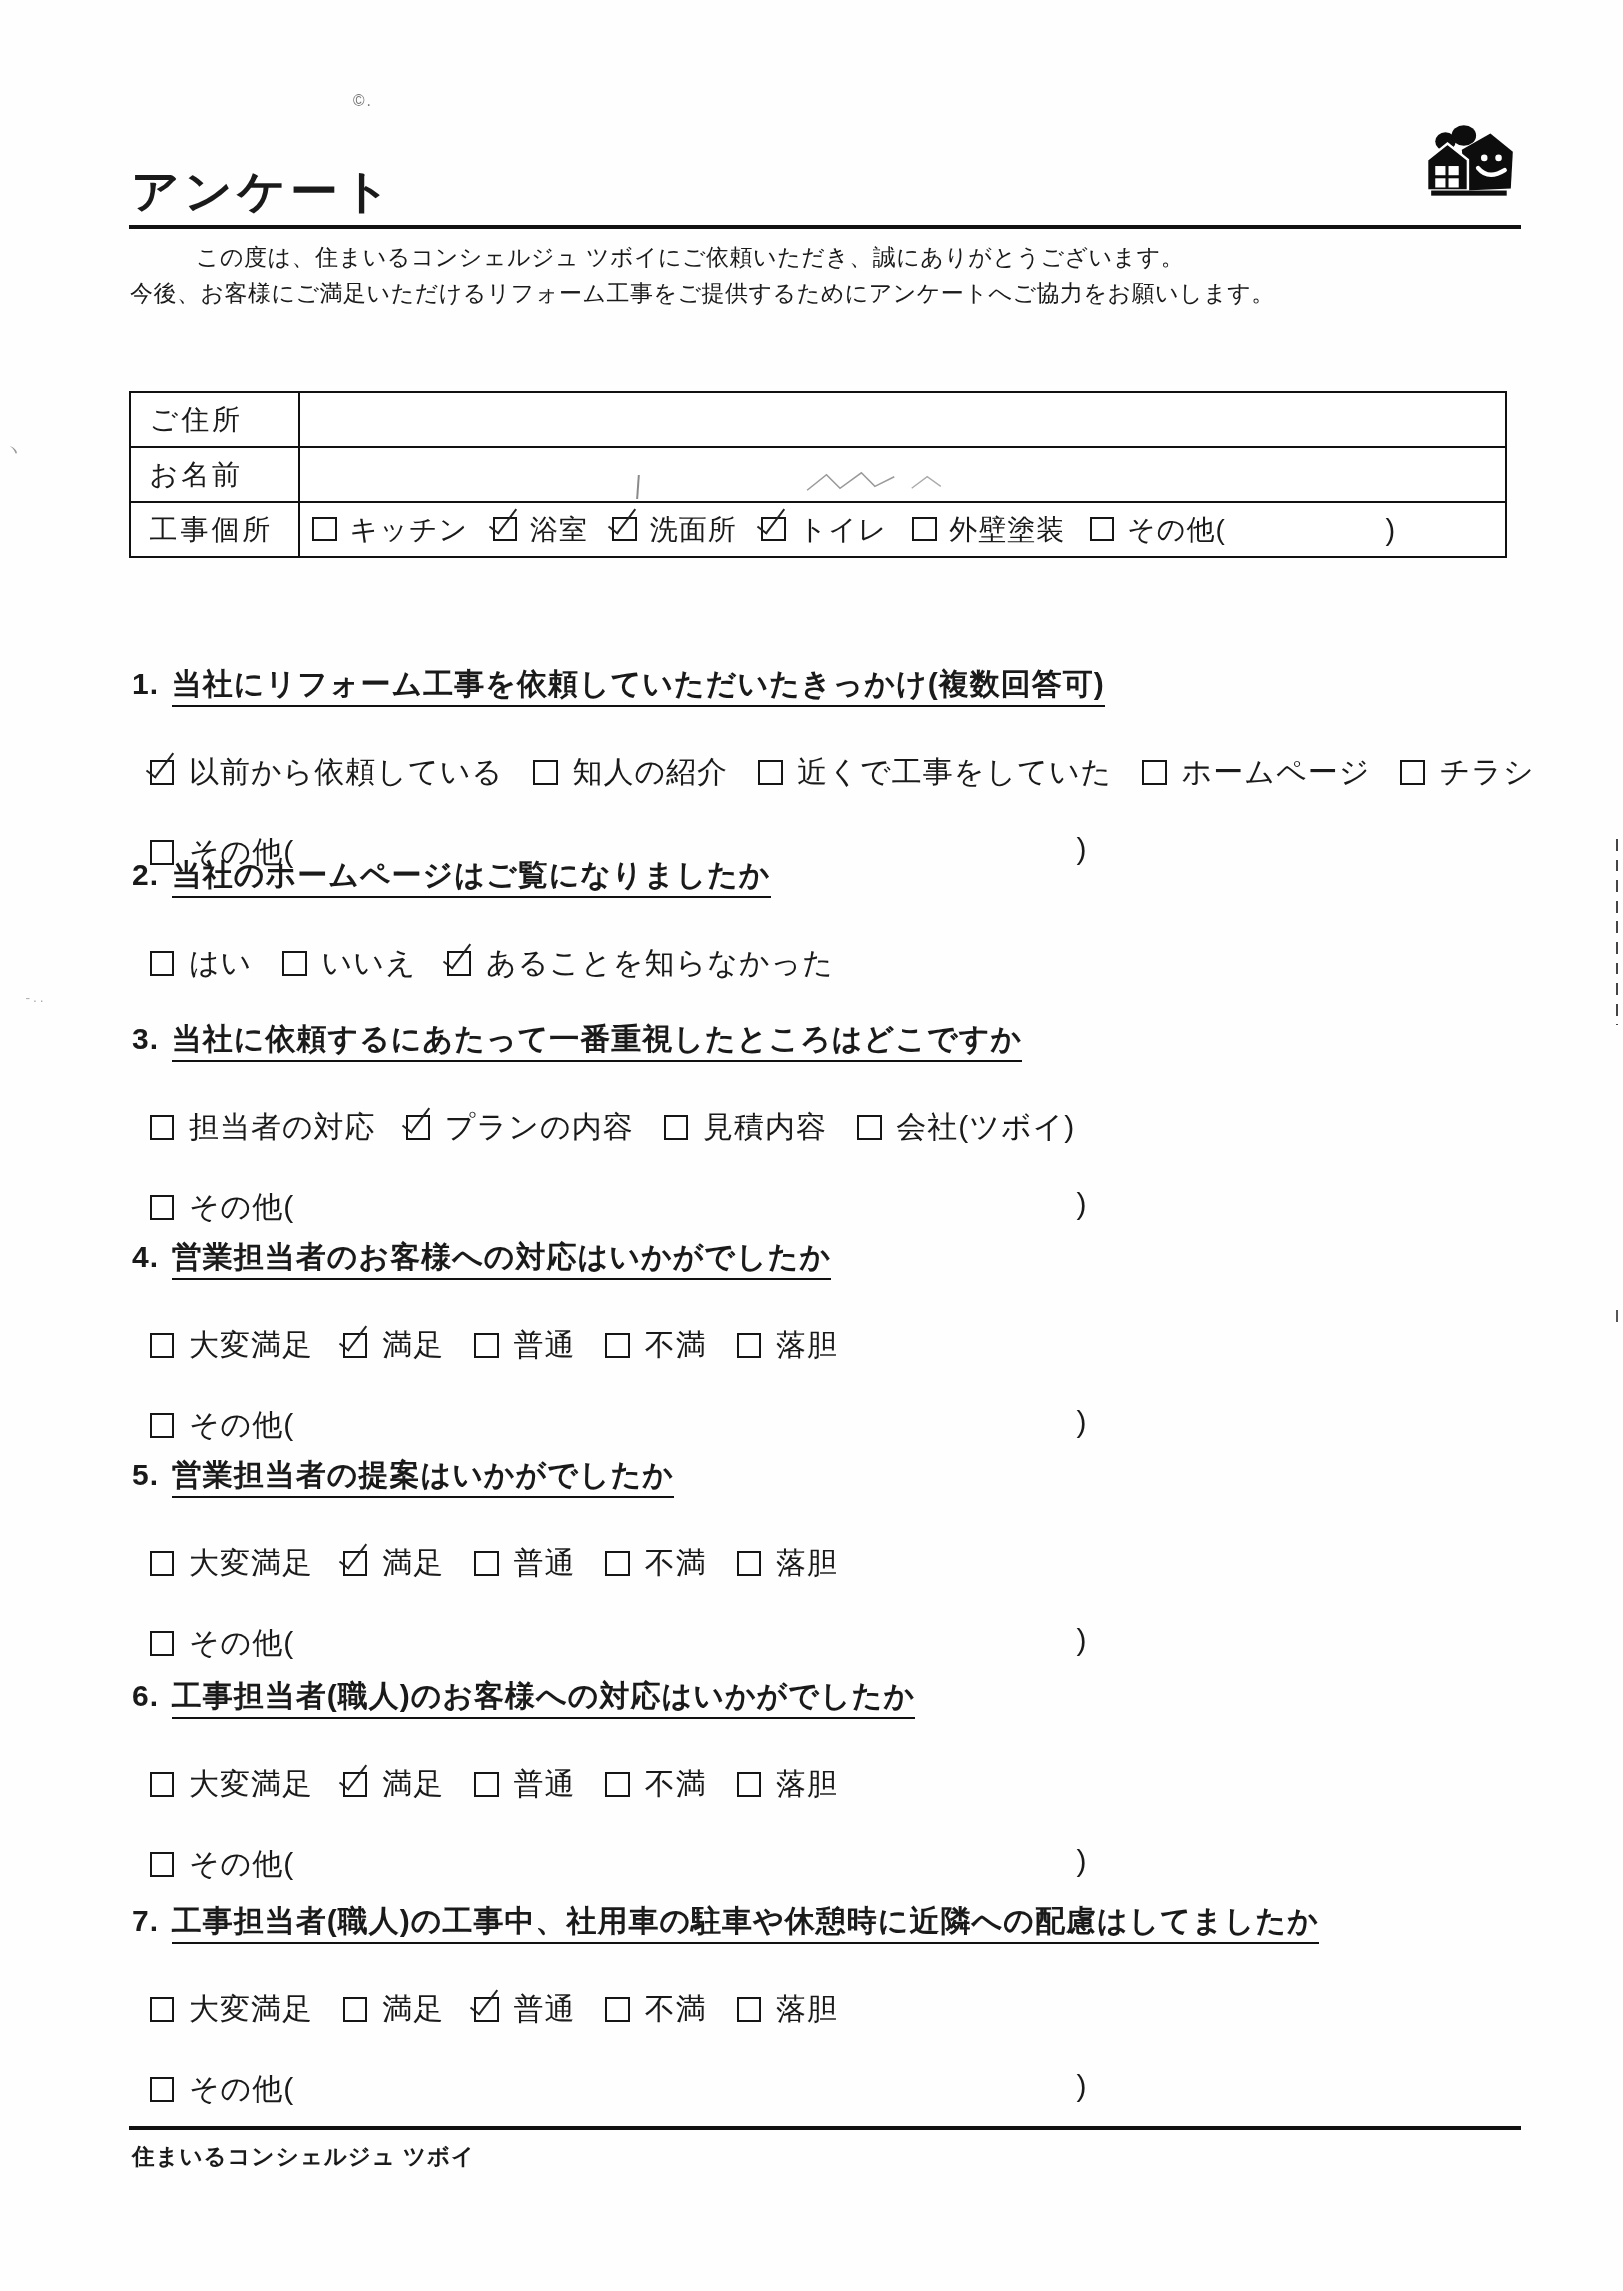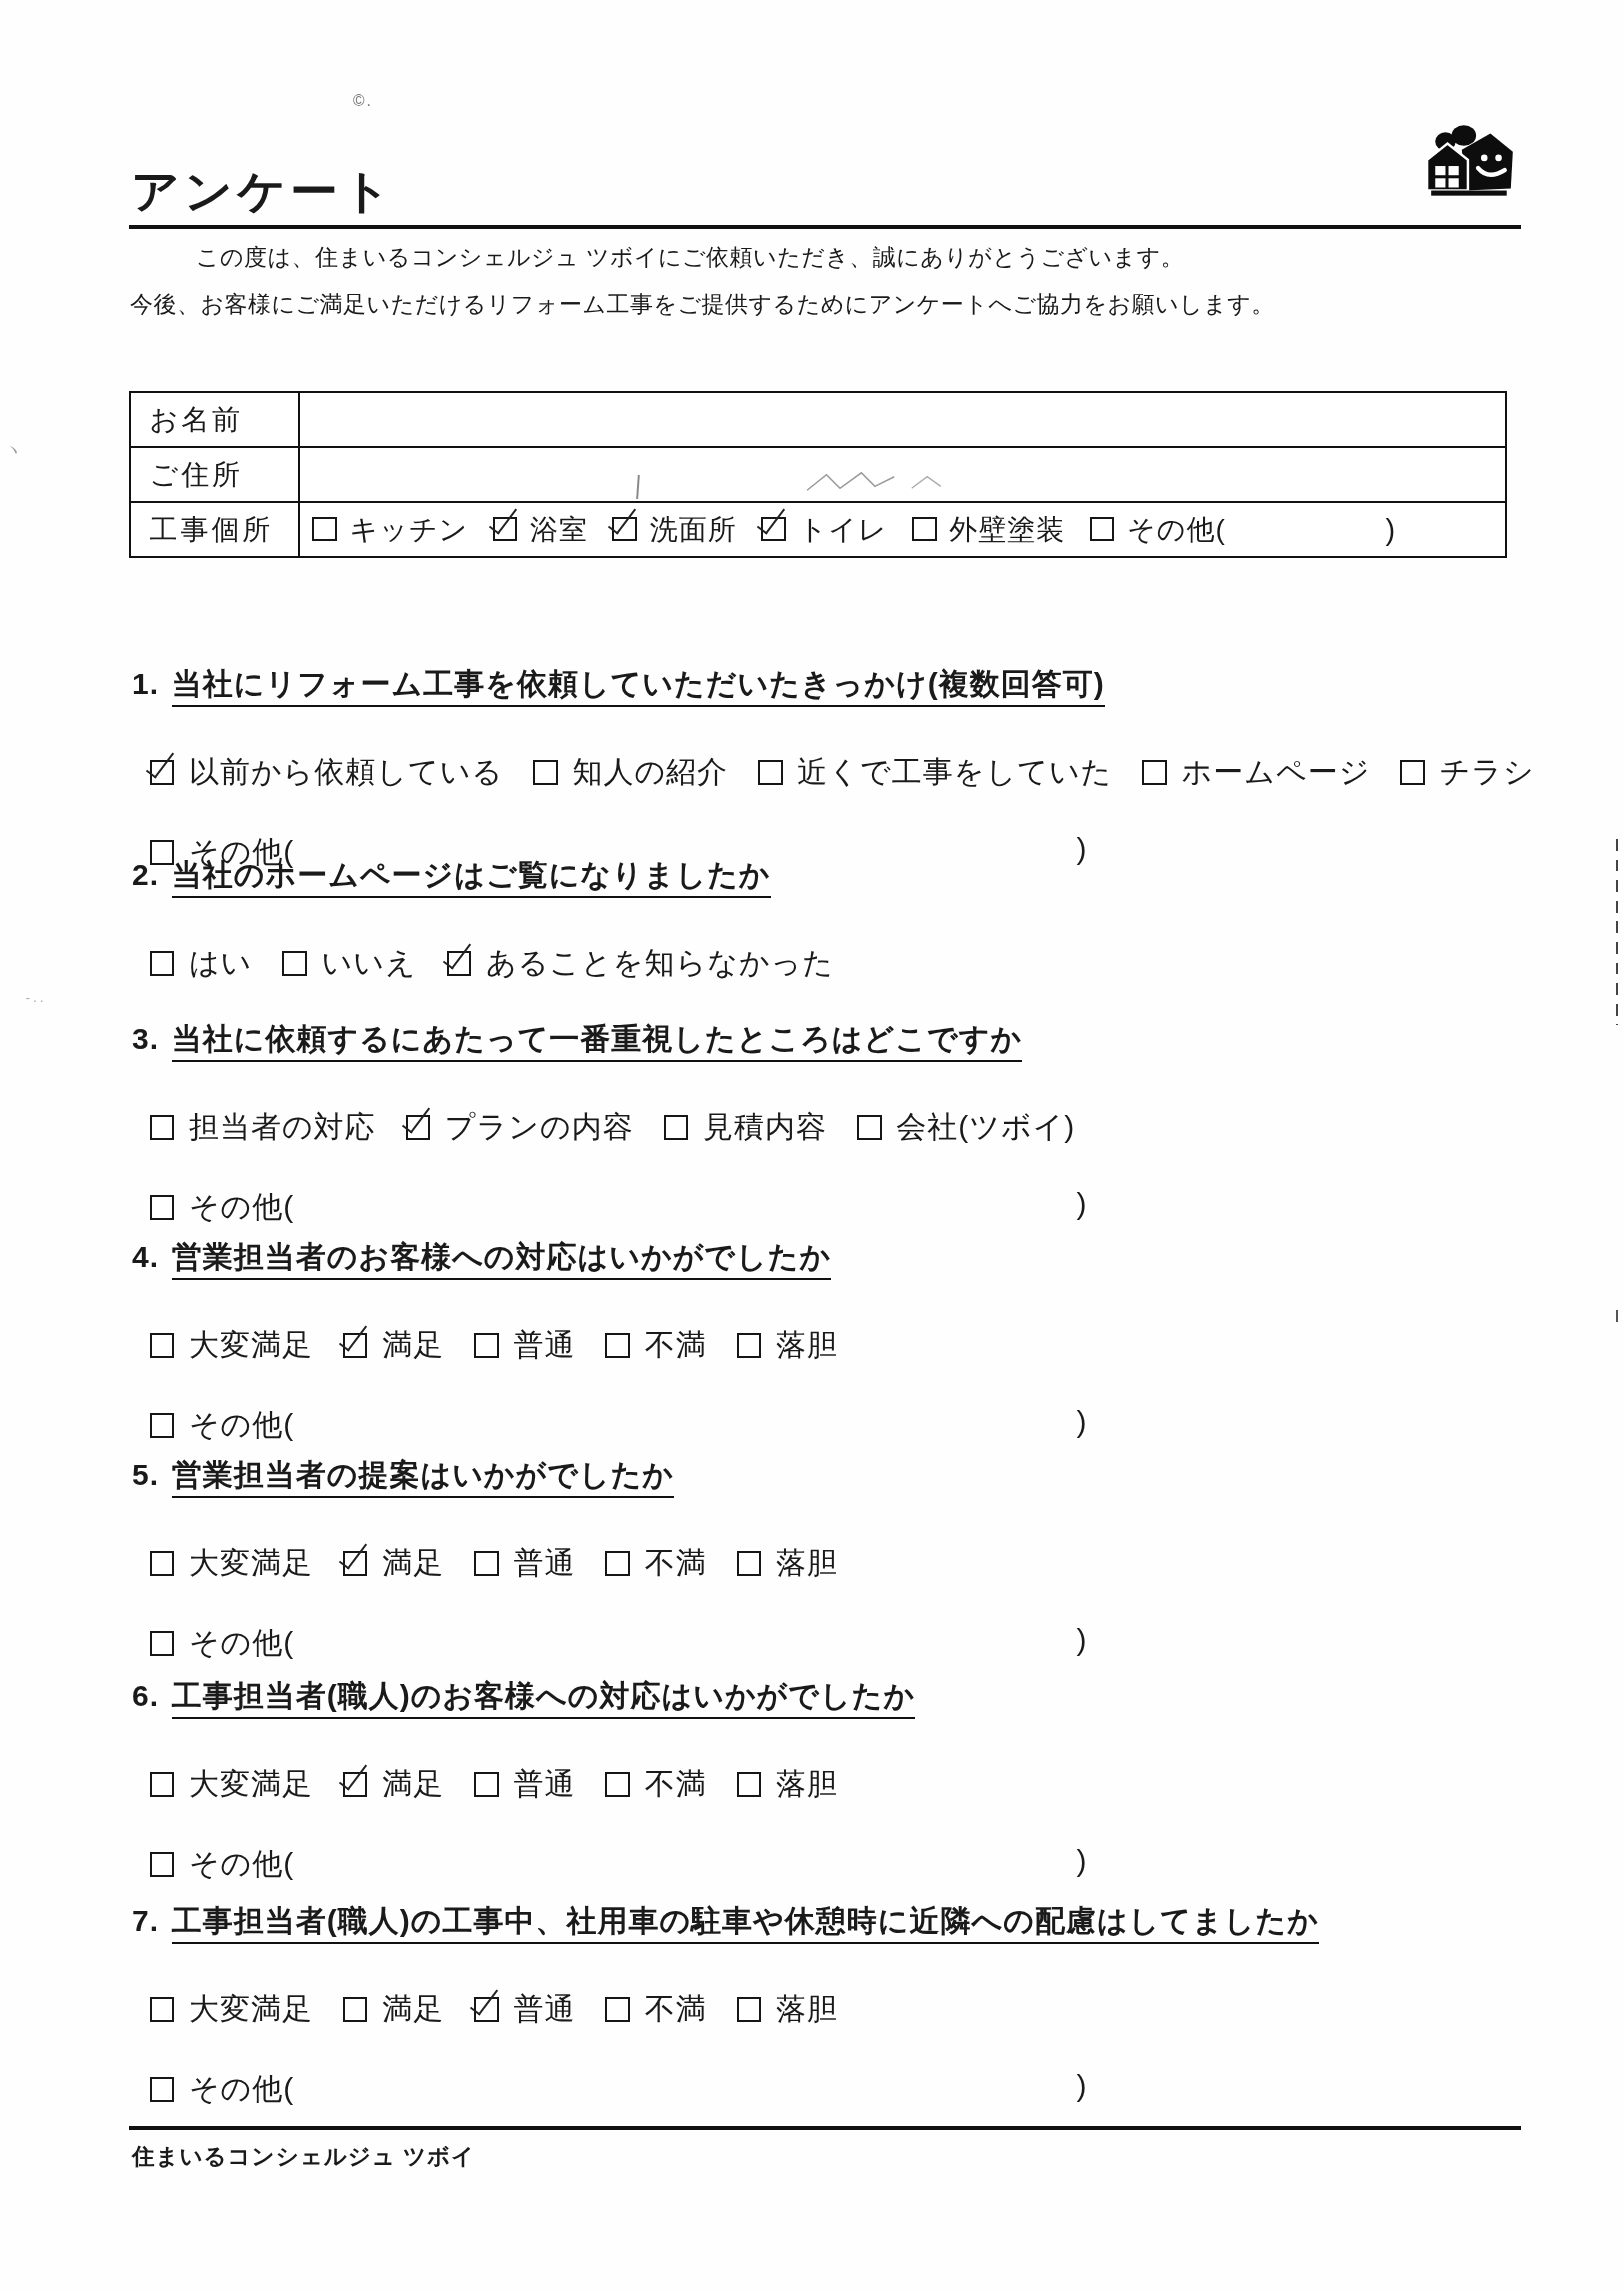--- a/index.html
+++ b/index.html
@@ -9,21 +9,21 @@
     overflow:hidden;margin:0 auto;
   }
   
   .stray{position:absolute;left:353px;top:92px;font-size:15.7px;color:#777;letter-spacing:2px;}
   .logo{position:absolute;left:1423px;top:123px;width:98px;height:82px;}
   .title{position:absolute;left:131px;top:161px;margin:0;font-size:46px;font-weight:bold;
          letter-spacing:3.9px;transform:scaleX(1.04);transform-origin:left;white-space:nowrap;}
   .title-rule{position:absolute;left:129px;top:225px;width:1392px;height:3.9px;background:#111;}
   .intro{position:absolute;margin:0;font-size:23px;letter-spacing:0.5px;white-space:nowrap;}
   .intro.l1{left:196px;top:242px;}
-  .intro.l2{left:130px;top:289px;}
+  .intro.l2{left:130px;top:278px;}
   
   .info{position:absolute;left:129px;top:391px;width:1378px;border-collapse:collapse;table-layout:fixed;}
   .info td{border:2.9px solid #111;height:51px;background:#fff;}
   .info .lbl{width:147px;font-size:28px;letter-spacing:2.9px;padding-left:18.6px;}
   .info .val{width:auto;margin-left:37px;}
   .info .work{position:relative;white-space:nowrap;padding-left:12.7px;font-size:28px;}
   .wclose{position:absolute;left:1086px;top:50%;transform:translateY(-50%);font-size:29px;}
   
   .cb{display:inline-block;width:20.6px;height:20.6px;border:2.9px solid #161616;position:relative;
       vertical-align:-2.9px;background:#fff;}
@@ -79,25 +79,25 @@
 
   <h1 class="title">アンケート</h1>
   <div class="title-rule"></div>
 
   <p class="intro l1">この度は、住まいるコンシェルジュ ツボイにご依頼いただき、誠にありがとうございます。</p>
   <p class="intro l2">今後、お客様にご満足いただけるリフォーム工事をご提供するためにアンケートへご協力をお願いします。</p>
 
   <table class="info">
     <tbody>
         <tr>
-      <td class="lbl">お名前</td>
+      <td class="lbl">ご住所</td>
       <td class="val"></td>
     </tr>
     <tr>
-      <td class="lbl">ご住所</td>
+      <td class="lbl">お名前</td>
       <td class="val"></td>
     </tr>
     <tr>
       <td class="lbl">工事個所</td>
       <td class="val work">
         <span class="opt"><span class="cb"></span><span class="lab">キッチン</span></span><span class="opt"><span class="cb checked"></span><span class="lab">浴室</span></span><span class="opt"><span class="cb checked"></span><span class="lab">洗面所</span></span><span class="opt"><span class="cb checked"></span><span class="lab">トイレ</span></span><span class="opt"><span class="cb"></span><span class="lab">外壁塗装</span></span><span class="opt"><span class="cb"></span><span class="lab">その他(</span></span>
         <span class="wclose">)</span>
       </td>
     </tr>
   </tbody>

